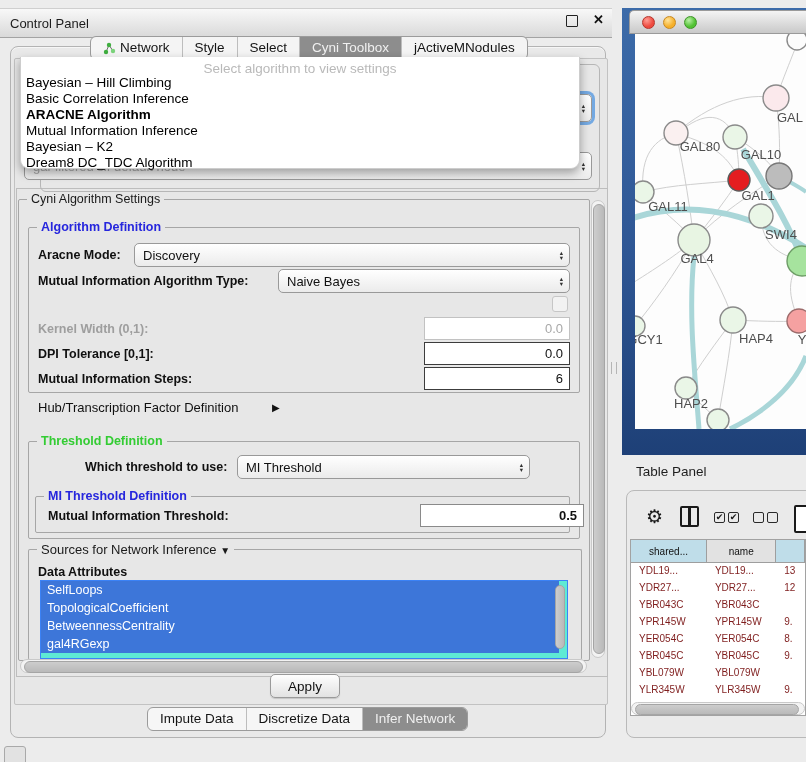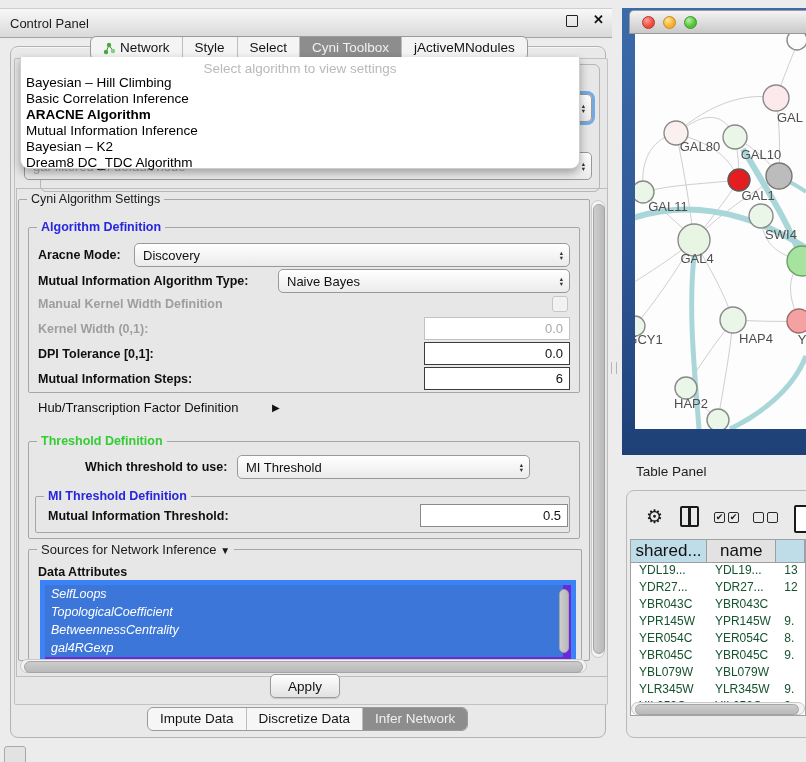--- a/index.html
+++ b/index.html
@@ -50,21 +50,21 @@
   .t-black{color:#1a1a1a;font-weight:normal;}
   .t-blue{color:#2626dd;}
   .t-green{color:#33cc33;}
   .lbl{position:absolute;font-weight:bold;font-size:12.5px;color:#101010;white-space:nowrap;}
   .lbl.dis{color:#9e9e9e;}
   .tf{position:absolute;background:#fff;border:1.5px solid #3c3c3c;box-sizing:border-box;
     font-size:13px;display:flex;align-items:center;justify-content:flex-end;padding:0 6px;}
   .tf.dis{border:1px solid #c2c2c2;color:#a8a8a8;}
   .chk{position:absolute;width:14px;height:14px;border:1px solid #c6c6c6;border-radius:3px;background:#f2f2f2;}
 
-  .listbox{position:absolute;background:#6d28d9;border:5px solid #3b82f6;font-style:italic;}
+  .listbox{position:absolute;background:#5eead4;border:1px solid #3b82f6;}
   .li-sel{height:18px;line-height:18px;background:#3d76d9;color:#fff;font-size:12.5px;padding-left:6px;white-space:nowrap;}
 
   .sb{position:absolute;background:#f3f3f3;border:1px solid #c9c9c9;border-radius:7px;box-sizing:border-box;}
   .sb-thumb{position:absolute;background:linear-gradient(90deg,#cdcdcd,#b9b9b9);border:1px solid #a5a5a5;border-radius:6px;}
   .sb-thumb.h{background:linear-gradient(#cdcdcd,#b9b9b9);}
 
   .btn{position:absolute;border:1px solid #9a9a9a;border-radius:5px;
     background:linear-gradient(#fefefe,#e2e2e2);font-size:13.5px;display:flex;align-items:center;justify-content:center;
     box-shadow:0 1px 1px rgba(0,0,0,0.15);}
 
@@ -87,25 +87,25 @@
     border:1px solid #b9b9b9;border-radius:8px;}
   .gear{font-size:19px;color:#1a1a1a;}
   .cols-icon{width:19px;height:21px;border:2.5px solid #1a1a1a;border-radius:2px;box-sizing:border-box;}
   .cols-icon div{width:2.5px;height:100%;background:#1a1a1a;margin:0 auto;}
   .mini-chk{width:11px;height:11px;border:1.5px solid #2a2a2a;border-radius:2px;box-sizing:border-box;
     font-size:9px;line-height:9px;text-align:center;color:#1a1a1a;}
   .page-icon{width:16px;height:24px;border:2px solid #1a1a1a;border-radius:2px;background:#fff;}
 
   .tbl-box{left:630px;top:539px;width:176px;height:177px;background:#fff;border:1px solid #a2a2a2;
     box-sizing:border-box;overflow:hidden;}
-  .tbl-head{display:flex;height:22px;border-bottom:1px solid #9e9e9e;font-size:17px;}
+  .tbl-head{display:flex;height:22px;border-bottom:1px solid #9e9e9e;font-size:10px;}
   .tbl-head .hc{box-sizing:border-box;border-right:1px solid #9e9e9e;display:flex;align-items:center;justify-content:center;background:#e2e2e2;}
   .tbl-head .hc.hl{background:#bfdde9;}
   .tbl-rows{position:absolute;left:0;top:22px;right:0;height:141px;overflow:hidden;}
-  .trow{display:flex;height:17px;line-height:17px;font-size:12px;color:#14532d;}
+  .trow{display:flex;height:17px;line-height:17px;font-size:10px;color:#7f1d1d;}
   .trow .c{box-sizing:border-box;padding-left:8px;white-space:nowrap;overflow:hidden;}
 
   .grip{left:611px;top:362px;width:4px;height:12px;border-left:1px solid #b5b5b5;border-right:1px solid #b5b5b5;}
   .corner-icon{left:4px;top:746px;width:20px;height:20px;background:#e2e2e2;border:1px solid #a9a9a9;border-radius:3px;}
   svg text{font-family:"Liberation Sans",sans-serif;}
 </style>
 </head>
 <body>
 
 <div id="stage">
@@ -183,21 +183,20 @@
   <span class="lbl" style="left:38px;top:248px;">Aracne Mode:</span>
   <div class="abs combo" style="left:134px;top:243px;width:436px;height:24px;">
     <span>Discovery</span>
     <span class="arrows">▴<br>▾</span>
   </div>
   <span class="lbl" style="left:38px;top:274px;">Mutual Information Algorithm Type:</span>
   <div class="abs combo" style="left:278px;top:269px;width:292px;height:24px;">
     <span>Naive Bayes</span>
     <span class="arrows">▴<br>▾</span>
   </div>
-  <span class="lbl dis" style="left:38px;top:297px;">Manual Kernel Width Definition</span>
   <span class="chk" style="left:552px;top:296px;"></span>
   <span class="lbl dis" style="left:38px;top:322px;">Kernel Width (0,1):</span>
   <div class="tf dis" style="left:424px;top:317px;width:146px;height:23px;">
     <span>0.0</span>
   </div>
   <span class="lbl" style="left:38px;top:347px;">DPI Tolerance [0,1]:</span>
   <div class="tf" style="left:424px;top:342px;width:146px;height:23px;">
     <span>0.0</span>
   </div>
   <span class="lbl" style="left:38px;top:372px;">Mutual Information Steps:</span>
@@ -215,21 +214,21 @@
   </div>
   <span class="lbl" style="left:85px;top:460px;">Which threshold to use:</span>
   <div class="abs combo" style="left:237px;top:455px;width:293px;height:24px;">
     <span>MI Threshold</span>
     <span class="arrows">▴<br>▾</span>
   </div>
   <div class="abs group" style="left:35px;top:496px;width:533px;height:35px;">
     <span class="group-label t-blue">MI Threshold Definition</span>
   </div>
   <span class="lbl" style="left:48px;top:509px;">Mutual Information Threshold:</span>
-  <div class="tf" style="left:420px;top:504px;width:148px;height:23px;border-width:1px;border-color:#8a8a8a;">
+  <div class="tf" style="left:420px;top:504px;width:164px;height:23px;border-width:1px;border-color:#8a8a8a;font-weight:bold;">
     <span>0.5</span>
   </div>
 
   
   <div class="abs group" style="left:28px;top:549px;width:552px;height:110px;border-bottom:none;">
     <span class="group-label t-black" style="font-size:13px;">
       <span>Sources for Network Inference</span>
       <span class="tri">▼</span>
     </span>
   </div>

